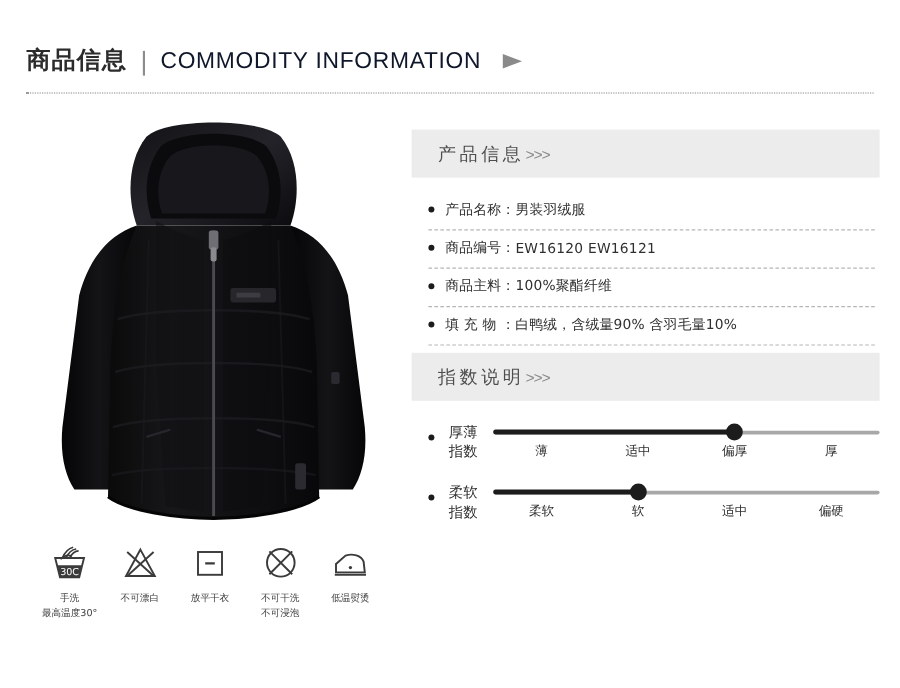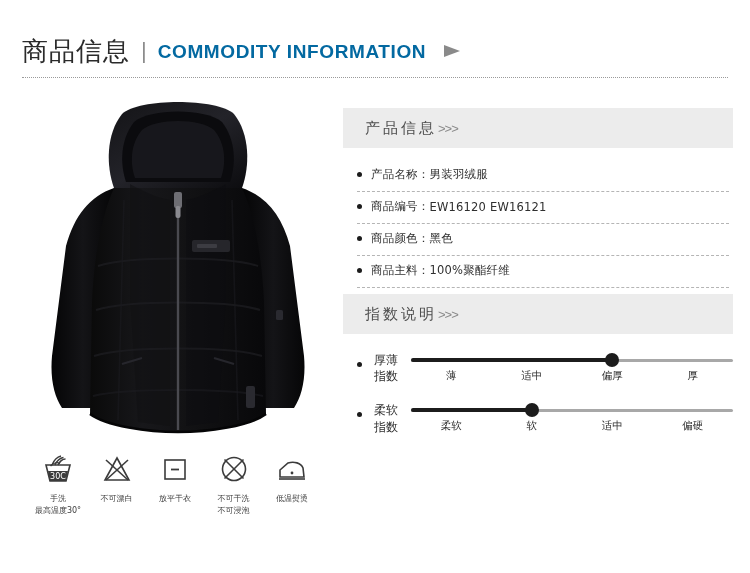--- a/index.html
+++ b/index.html
@@ -24,38 +24,38 @@
     width: 706px;
     height: 46px;
   }
   .page-header .titles {
     display: flex;
     align-items: center;
     gap: 9px;
     height: 38px;
   }
   .title-cn {
-    font-size: 26px;
-    font-weight: normal;
+    font-size: 20px;
+    font-weight: bold;
     color: #2b2b2b;
     letter-spacing: 1px;
     line-height: 1;
   }
   .title-sep {
     color: #8c8c8c;
     font-size: 22px;
     font-weight: 300;
     line-height: 1;
     margin: 0 2px;
   }
   .title-en {
     font-size: 19px;
-    color: #0369a1;
+    color: #0f172a;
     letter-spacing: 0.6px;
-    font-weight: bold;
+    font-weight: normal;
     line-height: 1;
   }
   .title-arrow {
     margin-left: 7px;
     display: inline-block;
     line-height: 0;
   }
   .header-rule {
     position: absolute;
     left: 0;
@@ -403,27 +403,27 @@
       <span class="spec-text">产品名称：</span>
       <span class="spec-text">男装羽绒服</span>
     </div>
     <div class="spec-row">
       <span class="spec-bullet"></span>
       <span class="spec-text">商品编号：</span>
       <span class="spec-text">EW16120  EW16121</span>
     </div>
     <div class="spec-row">
       <span class="spec-bullet"></span>
-      <span class="spec-text">商品颜色：</span>
-      <span class="spec-text">黑色</span>
+      <span class="spec-text">商品主料：</span>
+      <span class="spec-text">100%聚酯纤维</span>
     </div>
     <div class="spec-row">
       <span class="spec-bullet"></span>
-      <span class="spec-text">商品主料：</span>
-      <span class="spec-text">100%聚酯纤维</span>
+      <span class="spec-text">填 充 物 ：</span>
+      <span class="spec-text">白鸭绒，含绒量90% 含羽毛量10%</span>
     </div>
   </div>
 
   <div class="index-section">
     <div class="section-bar">
       <span class="section-bar-text">指数说明</span>
       <span class="section-bar-arrows">&gt;&gt;&gt;</span>
     </div>
 
     <div class="slider-block">

